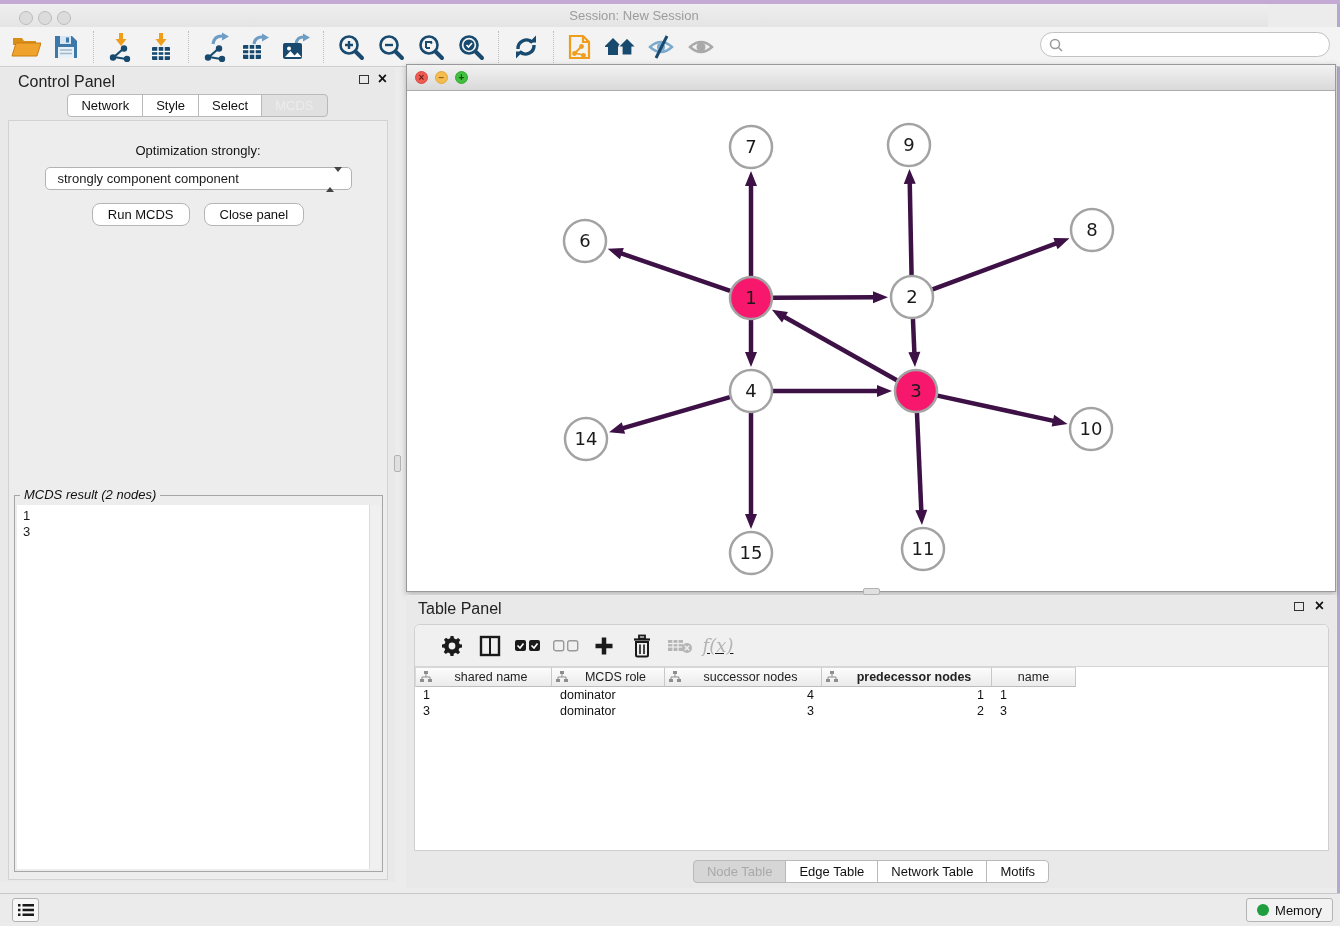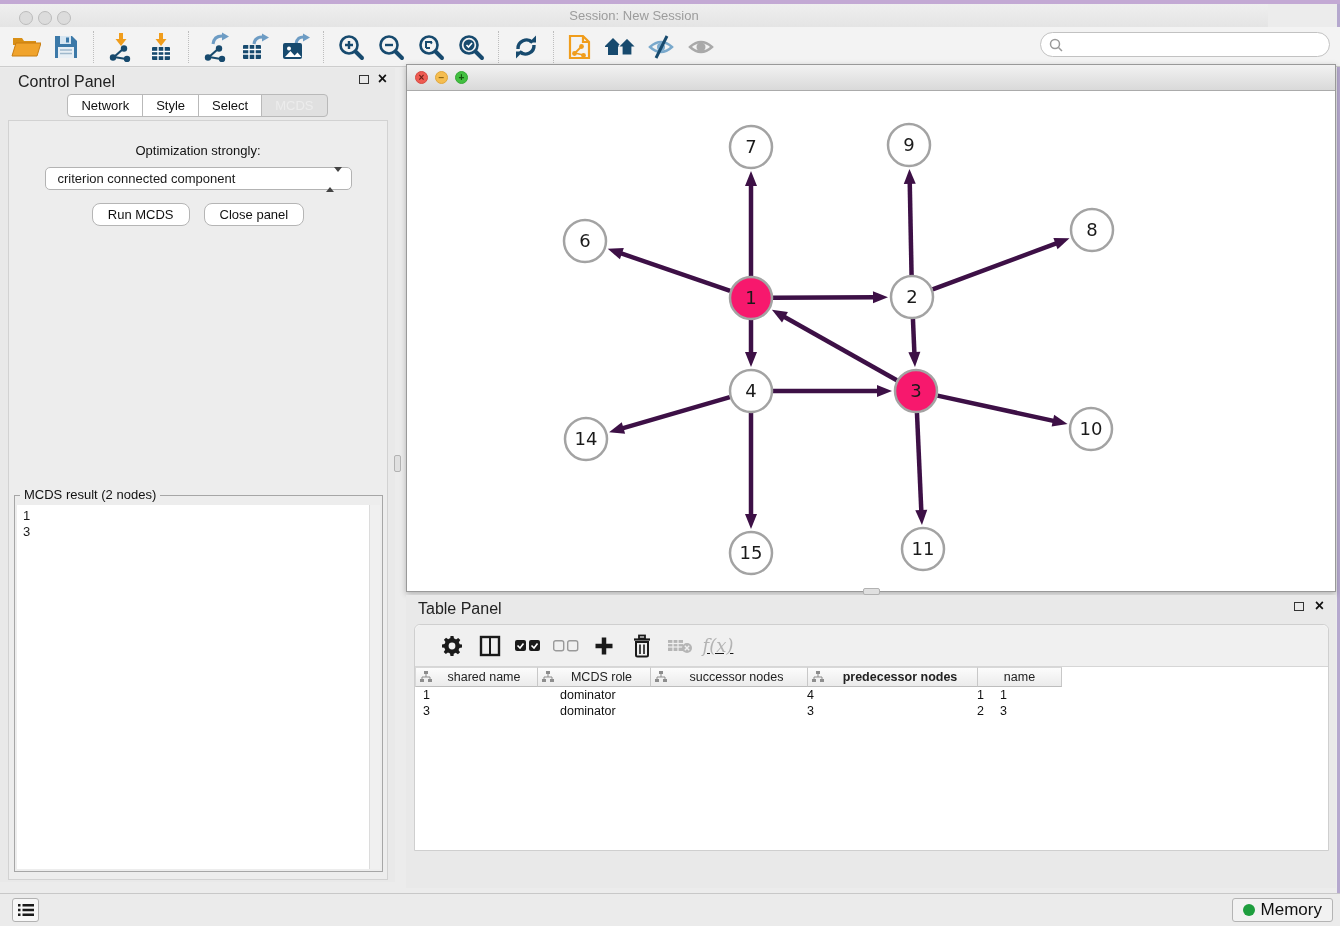--- a/index.html
+++ b/index.html
@@ -48,21 +48,21 @@
     border:1px solid #b3b3b3; border-radius:5px; }
   .dropdown-value { position:absolute; left:12px; top:3px; font-size:13px; }
   .stepper { position:absolute; right:9px; top:4px; }
   .stepper .up { width:0; height:0; border-left:4px solid transparent; border-right:4px solid transparent;
     border-bottom:5px solid #444; margin-bottom:3px; }
   .stepper .down { width:0; height:0; border-left:4px solid transparent; border-right:4px solid transparent;
     border-top:5px solid #444; }
   .btn-row { display:flex; justify-content:center; gap:14px; margin-top:13px; }
   .btn { background:#fff; border:1px solid #b5b5b5; border-radius:8px; padding:3px 15px; font-size:13px; color:#111; }
   .result-group { position:absolute; left:5px; top:374px; width:369px; height:377px; border:1px solid #a6a6a6; }
-  .result-legend { position:absolute; left:5px; top:-9px; background:#ededed; padding:0 4px; font-size:13px; color:#111; }
+  .result-legend { position:absolute; left:5px; top:-9px; background:#ededed; padding:0 4px; font-size:13px; color:#111;font-style:italic; }
   .result-white { position:absolute; left:2px; right:2px; top:9px; bottom:2px; background:#fff; }
   .result-scroll { position:absolute; right:0; top:0; bottom:0; width:11px; background:#f0f0f0; border-left:1px solid #dcdcdc; }
   .result-list { padding:3px 6px; font-size:13px; line-height:16px; white-space:pre-line; }
   
   .net-window { position:absolute; left:406px; top:64px; width:930px; height:528px; background:#fff;
     border:1px solid #999; box-shadow:0 2px 6px rgba(0,0,0,0.25); }
   .net-titlebar { position:relative; height:26px; background:linear-gradient(#f2f2f2,#d9d9d9);
     border-bottom:1px solid #ababab; }
   .net-title { position:absolute; left:0; right:0; top:5px; text-align:center; font-size:13px; color:#333; }
   .tl { position:absolute; top:6px; width:13px; height:13px; border-radius:50%; display:flex;
@@ -96,21 +96,21 @@
   .tp-tabs { position:absolute; left:0; right:0; bottom:5px; display:flex; justify-content:center; }
   .tp-tabs .tab.selected { background:#d6d6d6; color:#a9a9a9; }
   
   .status-bar { position:absolute; left:0; top:893px; width:1340px; height:33px; background:#ebebeb;
     border-top:1px solid #c8c8c8; }
   .list-btn { position:absolute; left:12px; top:4px; width:27px; height:24px; background:#f7f7f7;
     border:1px solid #b2b2b2; border-radius:3px; display:flex; align-items:center; justify-content:center; }
   .memory-btn { position:absolute; right:7px; top:4px; height:24px; padding:0 10px; background:#f2f2f2;
     border:1px solid #b4b4b4; border-radius:3px; display:flex; align-items:center; gap:6px; }
   .memory-dot { width:12px; height:12px; border-radius:50%; }
-  .memory-label { font-size:17px; color:#111; }
+  .memory-label { font-size:13px; color:#111; }
 </style>
 </head>
 <body>
 
 <div class="top-strip"></div>
 <div class="right-strip"></div>
 <div class="titlebar">
   <div class="traffic-gray" style="left:19px"></div>
   <div class="traffic-gray" style="left:38px"></div>
   <div class="traffic-gray" style="left:57px"></div>
@@ -286,21 +286,21 @@
   </div>
   <div class="cp-tabs">
       <div class="tab">Network</div>
       <div class="tab">Style</div>
       <div class="tab">Select</div>
       <div class="tab selected">MCDS</div>
     </div>
   <div class="cp-content">
     <div class="opt-label">Optimization strongly:</div>
     <div class="dropdown">
-      <span class="dropdown-value">criterion connected component</span>
+      <span class="dropdown-value">strongly component component</span>
       <span class="stepper"><span class="up"></span><span class="down"></span></span>
     </div>
     <div class="btn-row">
       <button class="btn">Run MCDS</button>
       <button class="btn">Close panel</button>
     </div>
     <div class="result-group">
       <span class="result-legend">MCDS result (2 nodes)</span>
       <div class="result-white">
         <div class="result-list">1
@@ -483,21 +483,21 @@
           </g>
           <circle cx="20" cy="10" r="5" fill="#b5b5b5"></circle>
           <path d="M17.8 7.8 l4.4 4.4 M22.2 7.8 l-4.4 4.4" stroke="#f0f0f0" stroke-width="1.4"></path>
         </svg>
       </div>
       <div class="tp-tool">
         <span class="fx">f(x)</span>
       </div>
     </div>
     <div class="table-header">
-        <div class="th" style="width: 123px; justify-content: flex-end;">
+        <div class="th" style="width: 137px; justify-content: flex-end;">
           <svg width="12" height="12" viewBox="0 0 12 12">
             <g fill="#8d8d8d">
               <rect x="4" y="0" width="4" height="3"></rect>
               <rect x="0" y="8" width="4" height="3"></rect>
               <rect x="8" y="8" width="4" height="3"></rect>
             </g>
             <path d="M6 3 v3 M2 6 h8 M2 6 v2 M10 6 v2" stroke="#8d8d8d" fill="none"></path>
           </svg>
           <span class="th-label">shared name</span>
         </div>
@@ -548,20 +548,26 @@
         </div>
         <div class="tr">
           <div class="td" style="width: 137px; text-align: left;">3</div>
           <div class="td" style="width: 113px; text-align: left;">dominator</div>
           <div class="td" style="width: 157px; text-align: right;">3</div>
           <div class="td" style="width: 170px; text-align: right;">2</div>
           <div class="td" style="width: 84px; text-align: left;">3</div>
         </div>
       </div>
   </div>
+  <div class="tp-tabs">
+      <div class="tab selected">Node Table</div>
+      <div class="tab">Edge Table</div>
+      <div class="tab">Network Table</div>
+      <div class="tab">Motifs</div>
+    </div>
 </div>
 
 <div class="status-bar">
   <div class="list-btn">
     <svg width="16" height="14" viewBox="0 0 16 14">
       <g fill="#1a1a1a">
         <rect x="0" y="1" width="2.5" height="2.5"></rect>
           <rect x="0" y="5.75" width="2.5" height="2.5"></rect>
           <rect x="0" y="10.5" width="2.5" height="2.5"></rect>
         <rect x="4.5" y="1" width="11.5" height="2.5"></rect>

